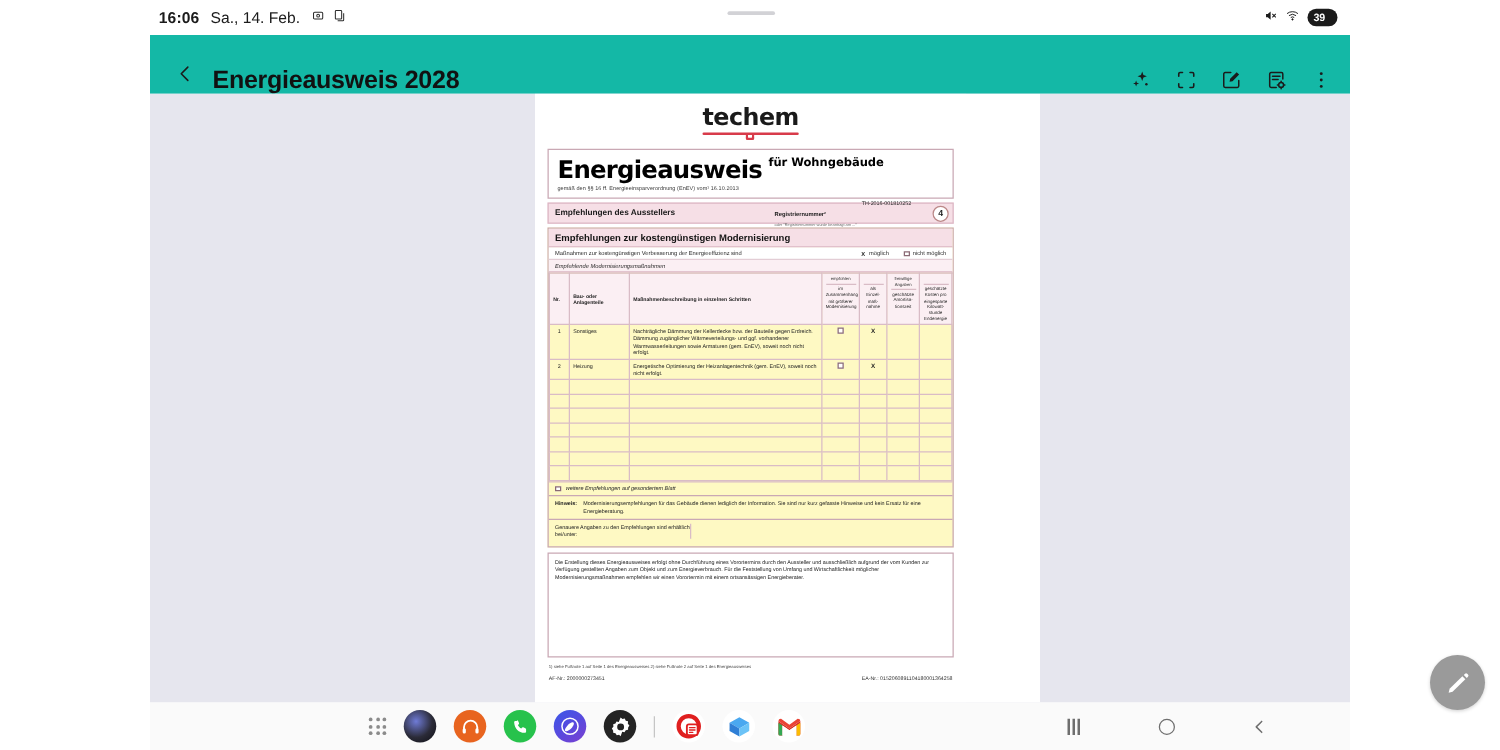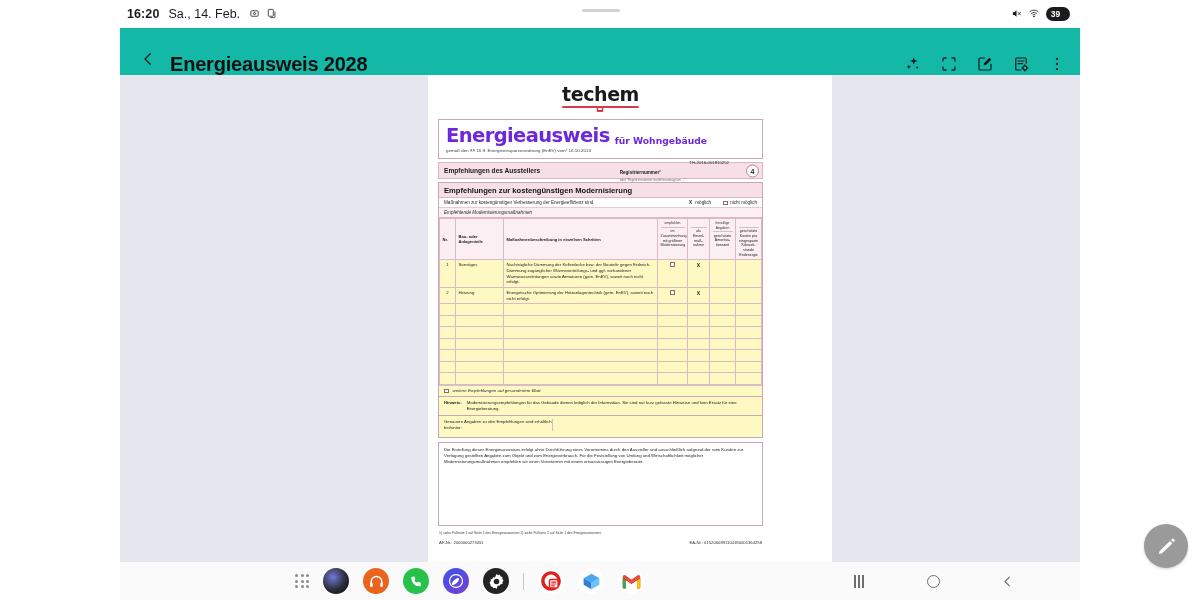--- a/index.html
+++ b/index.html
@@ -98,22 +98,22 @@
     border-left: 2.4px solid #d83b4a; border-right: 2.4px solid #d83b4a;
     border-bottom: 2.4px solid #d83b4a; border-radius: 0 0 2px 2px;
   }
 
   
   .tbox {
     border: 1px solid #c9a8b4; background: #ffffff; padding: 6px 6px 5px 7px; margin-top: 5px;
   }
   .t-main {
     font-family: "DejaVu Sans", sans-serif;
-    font-size: 19.5px; font-weight: 700; color: #6d28d9; letter-spacing: -.6px; line-height: 1;
-    display: flex; align-items: flex-end; gap: 5px;
+    font-size: 19.5px; font-weight: 700; color: #000000; letter-spacing: -.6px; line-height: 1;
+    display: flex; align-items: flex-start; gap: 5px;
   }
   .t-sub-inline { font-size: 9.2px; font-weight: 700; letter-spacing: 0; }
   .t-legal { font-size: 4.4px; color: #3a3a3a; margin-top: 3px; letter-spacing: .05px; }
 
   
   .pinkbar {
     margin-top: 3px; background: #f6dfe6; border: 1px solid #dcb7c4;
     height: 17px; display: flex; align-items: center; padding: 0 5px; position: relative;
   }
   .pinkbar-title { font-size: 6.6px; font-weight: 700; color: #1a1a1a; }
@@ -238,21 +238,21 @@
 </style>
 </head>
 <body>
 
 <div id="app">
 
   <div class="side-pane left"></div>
   <div class="side-pane right"></div>
 
   <div class="statusbar">
-    <span class="sb-time">16:20</span>
+    <span class="sb-time">16:06</span>
     <span class="sb-date">Sa., 14. Feb.</span>
     <span class="sb-left-icons">
       <span>
         <svg width="11" height="11" viewBox="0 0 24 24" fill="none" stroke="#2b2b2b" stroke-width="1.8">
           <rect x="4" y="6" width="16" height="12" rx="2"></rect>
             <circle cx="12" cy="12" r="2.4"></circle>
         </svg>
       </span>
       <span>
         <svg width="11" height="11" viewBox="0 0 24 24" fill="none" stroke="#2b2b2b" stroke-width="1.8">

